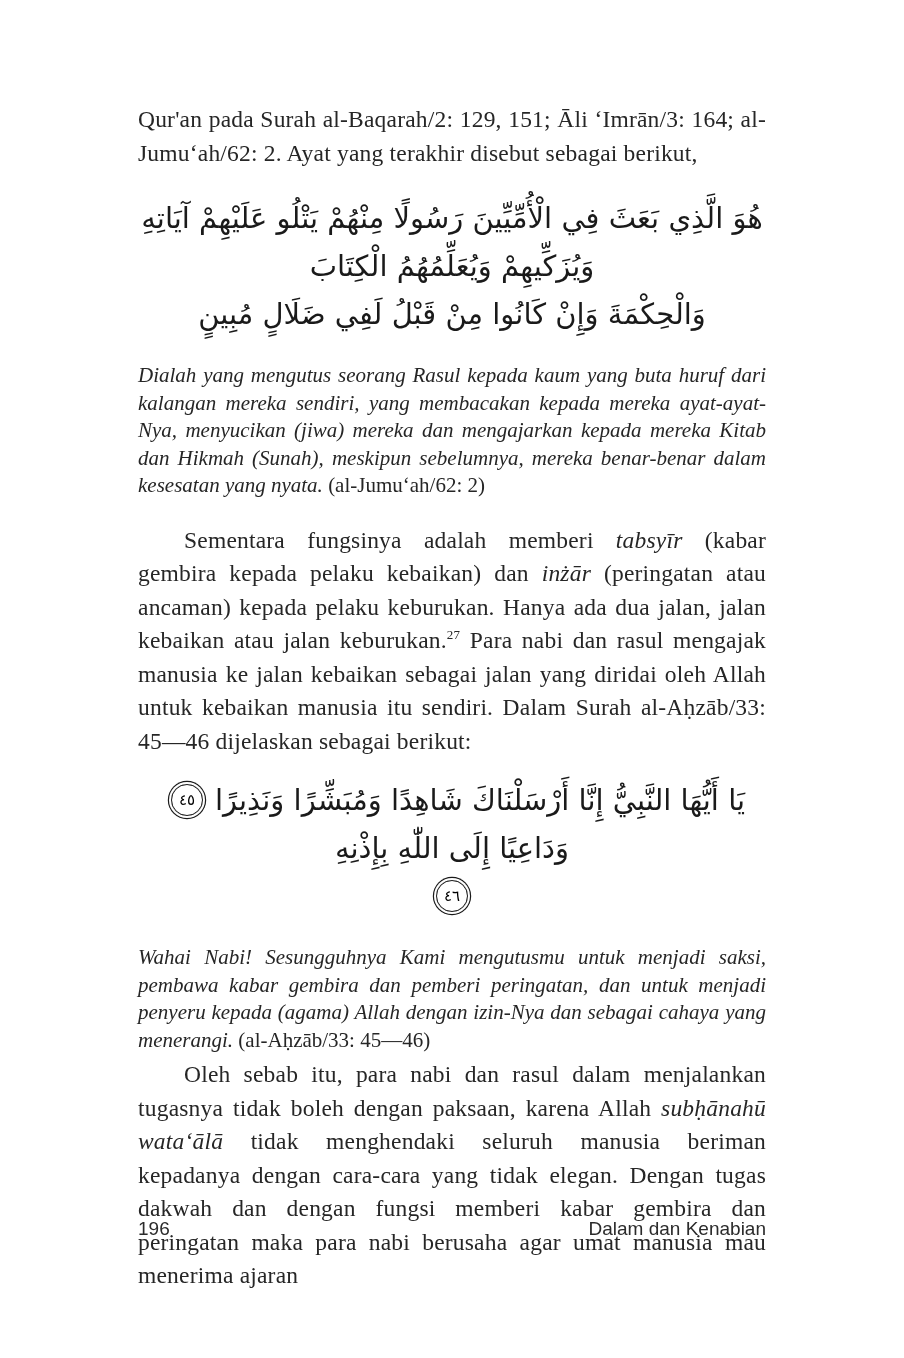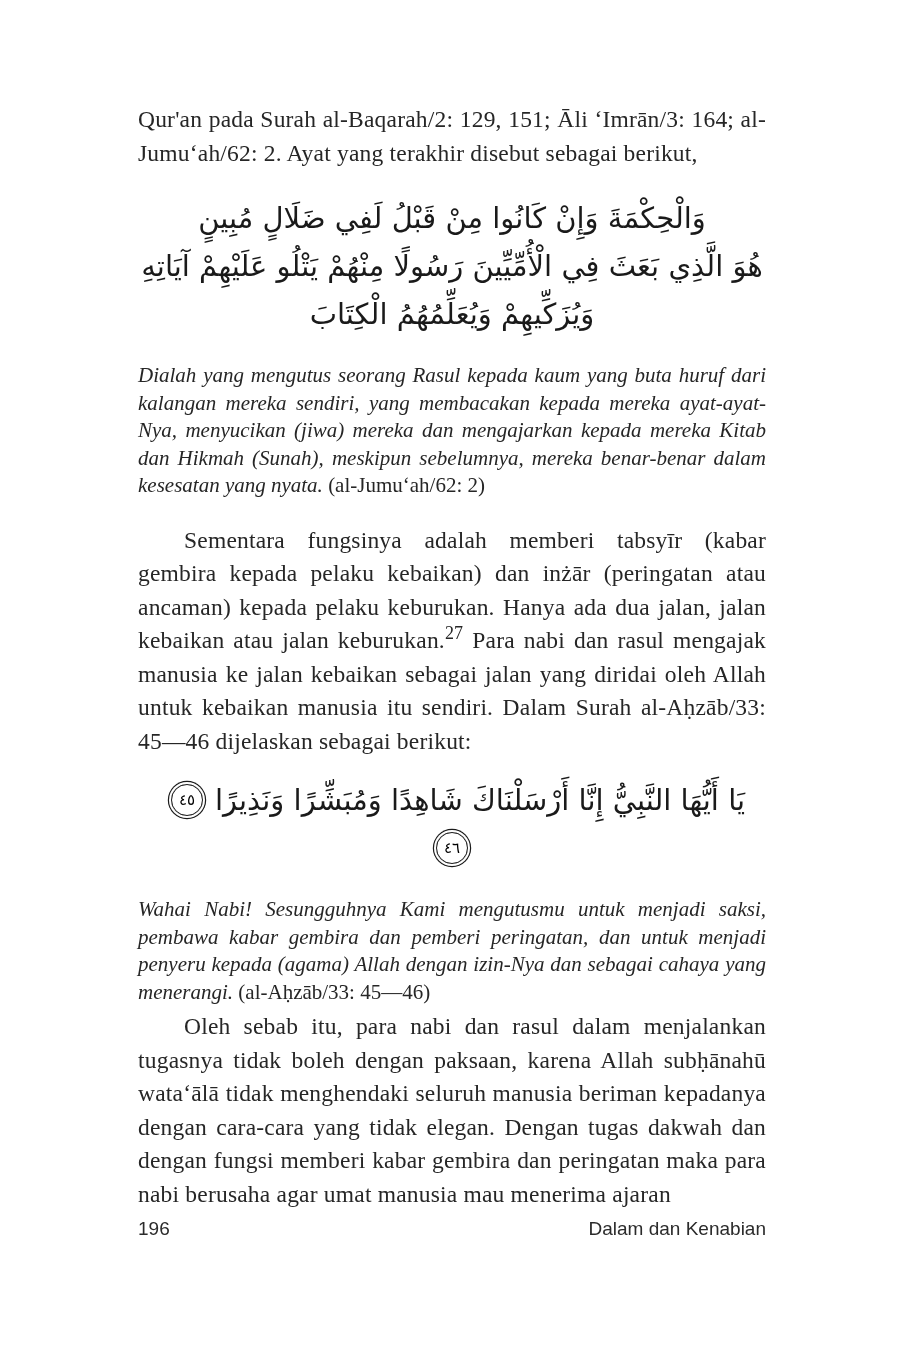--- a/index.html
+++ b/index.html
@@ -24,23 +24,23 @@
   }
   .body-text {
     margin: 0;
     font-size: 23.5px;
     line-height: 33.5px;
     text-align: justify;
     letter-spacing: 0.2px;
   }
   .body-text.first { line-height: 34px; }
   .indent { text-indent: 46px; }
-  .term { }
+  .term { font-style: italic; }
   sup.footnote {
-    font-size: 18px;
+    font-size: 13px;
     line-height: 0;
     vertical-align: super;
   }
   .arabic {
     direction: rtl;
     text-align: center;
     font-family: "DejaVu Sans", sans-serif;
     color: #1a1a1a;
     font-size: 29px;
     line-height: 48px;
@@ -93,32 +93,32 @@
 </style>
 </head>
 <body>
 
 <div class="page">
   <div class="content">
 
     <p class="body-text first">Qur'an pada Surah al-Baqarah/2: 129, 151; Āli ‘Imrān/3: 164; al-Jumu‘ah/62: 2. Ayat yang terakhir disebut sebagai berikut,</p>
 
     <div class="arabic arabic-1">
+      <div class="arabic-line">هُوَ الَّذِي بَعَثَ فِي الْأُمِّيِّينَ رَسُولًا مِنْهُمْ يَتْلُو عَلَيْهِمْ آيَاتِهِ وَيُزَكِّيهِمْ وَيُعَلِّمُهُمُ الْكِتَابَ</div>
       <div class="arabic-line">وَالْحِكْمَةَ وَإِنْ كَانُوا مِنْ قَبْلُ لَفِي ضَلَالٍ مُبِينٍ</div>
-      <div class="arabic-line">هُوَ الَّذِي بَعَثَ فِي الْأُمِّيِّينَ رَسُولًا مِنْهُمْ يَتْلُو عَلَيْهِمْ آيَاتِهِ وَيُزَكِّيهِمْ وَيُعَلِّمُهُمُ الْكِتَابَ</div>
     </div>
 
     <p class="translation translation-1"><span>Dialah yang mengutus seorang Rasul kepada kaum yang buta huruf dari kalangan mereka sendiri, yang membacakan kepada mereka ayat-ayat-Nya, menyucikan (jiwa) mereka dan mengajarkan kepada mereka Kitab dan Hikmah (Sunah), meskipun sebelumnya, mereka benar-benar dalam kesesatan yang nyata.</span><span class="ref"> (al-Jumu‘ah/62: 2)</span></p>
 
     <p class="body-text indent para-2"><span>Sementara fungsinya adalah memberi </span><span class="term">tabsyīr</span><span> (kabar gembira kepada pelaku kebaikan) dan </span><span class="term">inżār</span><span> (peringatan atau ancaman) kepada pelaku keburukan. Hanya ada dua jalan, jalan kebaikan atau jalan keburukan.</span><sup class="footnote">27</sup><span> Para nabi dan rasul mengajak manusia ke jalan kebaikan sebagai jalan yang diridai oleh Allah untuk kebaikan manusia itu sendiri. Dalam Surah al-Aḥzāb/33: 45—46 dijelaskan sebagai berikut:</span></p>
 
     <div class="arabic arabic-2">
       <div class="arabic-line"><span>يَا أَيُّهَا النَّبِيُّ إِنَّا أَرْسَلْنَاكَ شَاهِدًا وَمُبَشِّرًا وَنَذِيرًا</span><span class="medallion">
             <span class="medallion-num">٤٥</span>
-          </span></div>
+          </span><span>وَدَاعِيًا إِلَى اللّٰهِ بِإِذْنِهِ</span></div>
       <div class="arabic-line"><span class="medallion">
             <span class="medallion-num">٤٦</span>
           </span></div>
     </div>
 
     <p class="translation translation-2"><span>Wahai Nabi! Sesungguhnya Kami mengutusmu untuk menjadi saksi, pembawa kabar gembira dan pemberi peringatan, dan untuk menjadi penyeru kepada (agama) Allah dengan izin-Nya dan sebagai cahaya yang menerangi.</span><span class="ref"> (al-Aḥzāb/33: 45—46)</span></p>
 
     <p class="body-text indent para-3"><span>Oleh sebab itu, para nabi dan rasul dalam menjalankan tugasnya tidak boleh dengan paksaan, karena Allah </span><span class="term">subḥānahū wata‘ālā</span><span> tidak menghendaki seluruh manusia beriman kepadanya dengan cara-cara yang tidak elegan. Dengan tugas dakwah dan dengan fungsi memberi kabar gembira dan peringatan maka para nabi berusaha agar umat manusia mau menerima ajaran</span></p>
 
   </div>

